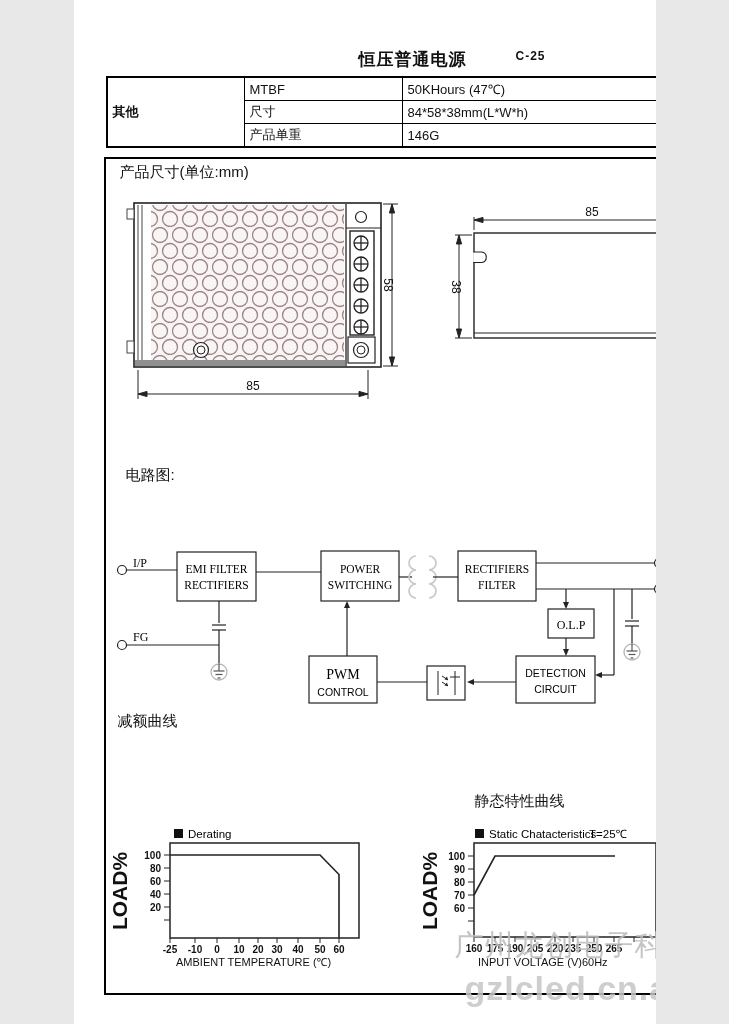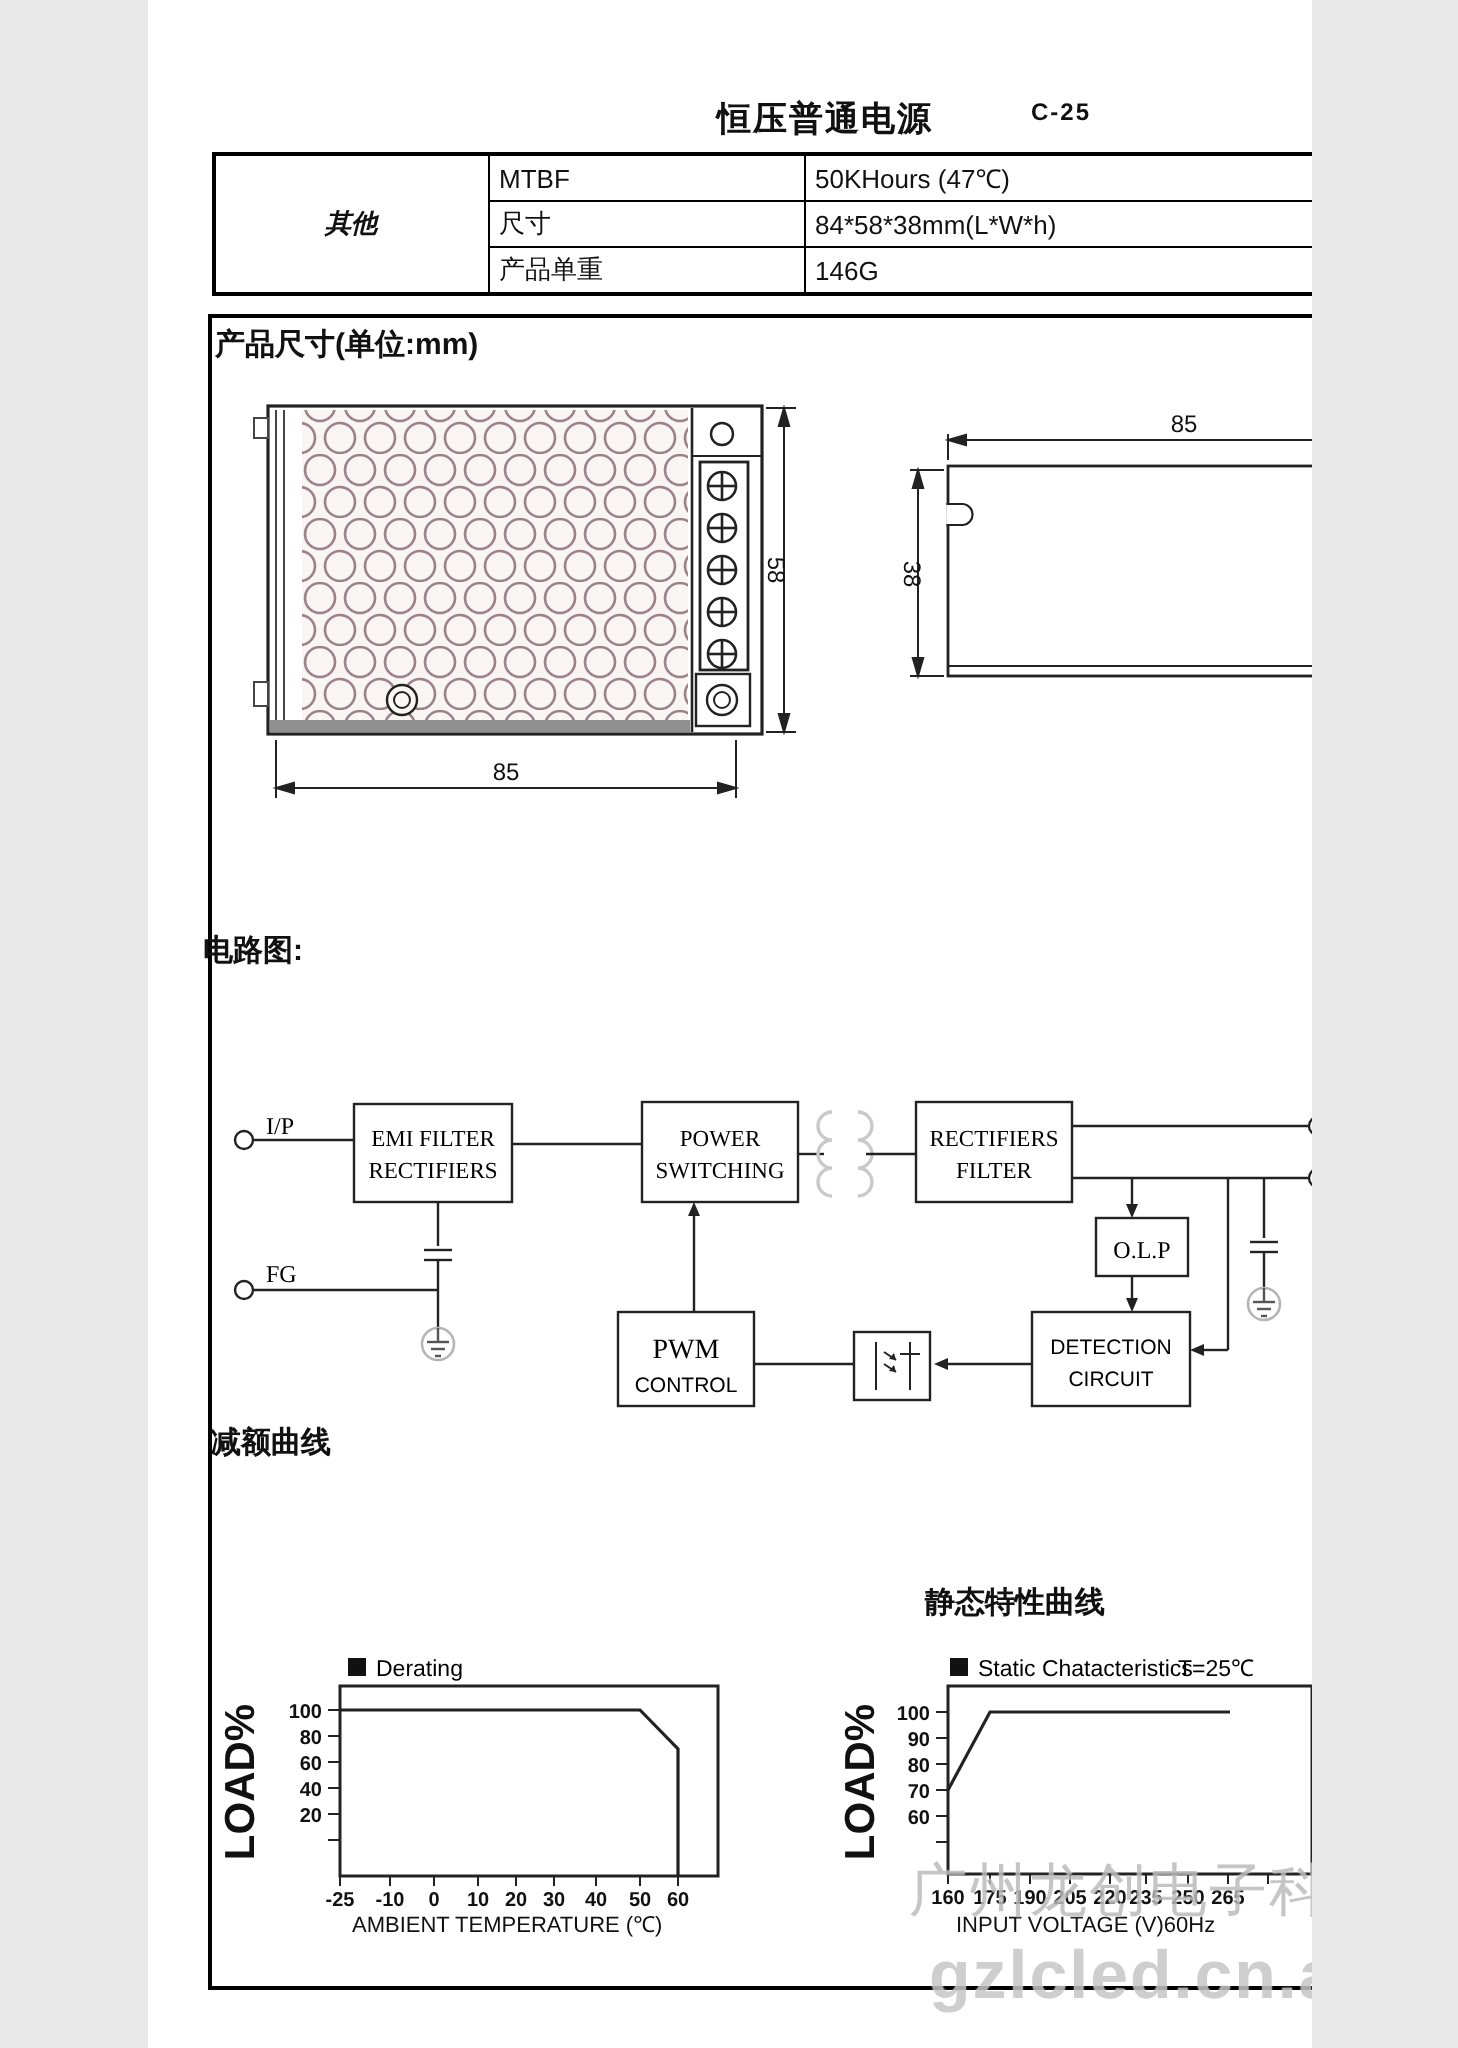--- a/index.html
+++ b/index.html
@@ -7,24 +7,24 @@
     position:relative;width:582px;height:1024px;background:#ffffff;
     font-family:"Liberation Sans", sans-serif;color:#111;overflow:hidden;
     margin:0 auto;
   }
   .abs{position:absolute;}
   .title-cn{font-size:17px;font-weight:700;letter-spacing:1px;}
   .title-model{font-size:12px;font-weight:600;letter-spacing:1px;}
   table.spec{border-collapse:collapse;table-layout:fixed;width:657px;}
   table.spec td{border:1px solid #000;font-size:13px;padding:1px 5px;height:20px;vertical-align:middle;}
   table.spec{border:2px solid #000;}
-  td.cat{text-align:center;font-weight:700;width:126px;font-style:italic;}
+  td.cat{text-align:left;font-weight:700;width:126px;}
   td.k{width:147px;}
   .main-frame{position:absolute;left:30px;top:157px;width:659px;height:834px;border:2px solid #000;}
-  .sec-head{font-size:15px;font-weight:700;}
+  .sec-head{font-size:15px;font-weight:400;margin-left:12px;}
   svg text{font-family:"Liberation Sans", sans-serif;}
   svg text.serif{font-family:"Liberation Serif", serif;}
   .wm{
     position:absolute;color:#bcbcbc;opacity:.85;pointer-events:none;z-index:30;
     text-shadow:0 0 1px #ffffff;white-space:nowrap;
   }
   .wm1{left:381px;top:926px;font-size:29px;letter-spacing:1px;}
   .wm2{left:391px;top:969px;font-size:34px;letter-spacing:1px;font-weight:600;color:#c6c6c6;}
 </style>
 </head>
@@ -152,21 +152,21 @@
     <g stroke="#222" stroke-width="1">
       <line x1="11" y1="40" x2="28" y2="40"></line>
       <line x1="11" y1="143" x2="28" y2="143"></line>
       <line x1="15" y1="41" x2="15" y2="142"></line>
       <polygon points="15,40 12.4,49 17.6,49" fill="#222"></polygon>
       <polygon points="15,143 12.4,134 17.6,134" fill="#222"></polygon>
     </g>
     <text x="8" y="92" font-size="12" fill="#111" text-anchor="middle" transform="rotate(90 8 92)">38</text>
   </svg>
 
-  <span class="abs sec-head" style="left:28px;top:466px;text-align:center;">电路图:</span>
+  <span class="abs sec-head" style="left:40px;top:466px;text-align:center;">电路图:</span>
 
   <svg class="abs" style="left:35px;top:540px;" width="620" height="175" viewBox="0 0 620 175">
     <g fill="none" stroke="#222" stroke-width="1.2">
 
       <circle cx="13" cy="30" r="4.5"></circle>
       <line x1="17.5" y1="30" x2="68" y2="30"></line>
 
       <rect x="68" y="12" width="79" height="49"></rect>
       <line x1="147" y1="32" x2="212" y2="32"></line>
 

